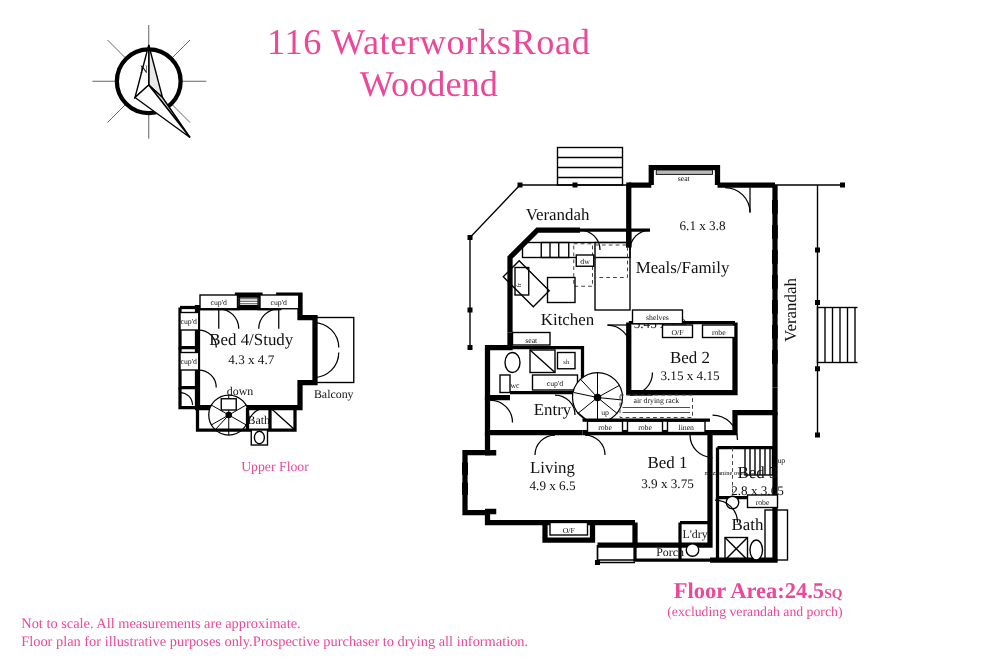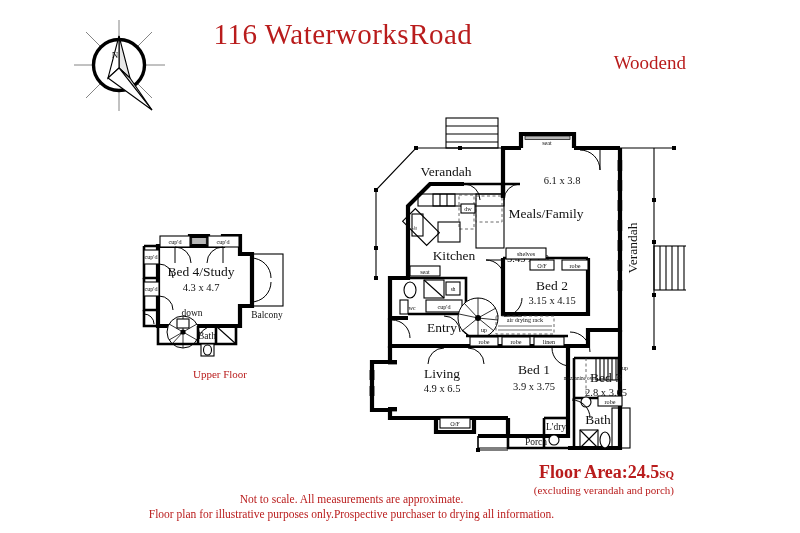--- a/index.html
+++ b/index.html
@@ -6,37 +6,37 @@
     margin: 0;
     padding: 0;
     background: #ffffff;
   }
   #page {
     position: relative;
     width: 686px;
     height: 533px;
     background: #ffffff;
     font-family: "Liberation Serif", serif;
-    color: #b91c1c;
+    color: #ec4899;
     overflow: hidden;
     border-radius: 13px;
   }
   .abs { position: absolute; }
 
   
   #title-line1 {
     left: 0; right: 0; top: 18px;
     text-align: center;
     font-size: 29px;
     letter-spacing: 0.5px;
   }
   #title-line2 {
     left: 0; right: 0; top: 52px;
-    text-align: right;
-    font-size: 19px;
+    text-align: center;
+    font-size: 29px;
   }
 
   
   #compass { left: 72px; top: 18px; width: 95px; height: 95px; }
 
   
   #upper-floor-caption {
     left: 140px; top: 368px; width: 160px;
     text-align: center; font-size: 11px;
   }
@@ -45,21 +45,20 @@
   #floor-area {
     right: 12px; top: 462px; text-align: right;
   }
   #floor-area .fa-main { font-size: 18px; font-weight: bold; white-space: nowrap; }
   #floor-area .fa-main .sq { font-size: 11px; }
   #floor-area .fa-sub { font-size: 11px; font-weight: normal; margin-top: 1px; }
 
   
   #disclaimer {
     left: 17px; right: 0; top: 492px;
-    text-align: center;
   }
   #disclaimer div { font-size: 11.5px; line-height: 15px; }
 
   
   #upper-plan { left: 128px; top: 222px; }
   #ground-plan { left: 358px; top: 118px; }
 
   svg { display: block; overflow: visible; }
   svg text { font-family: "Liberation Serif", serif; fill: #111; }
 

